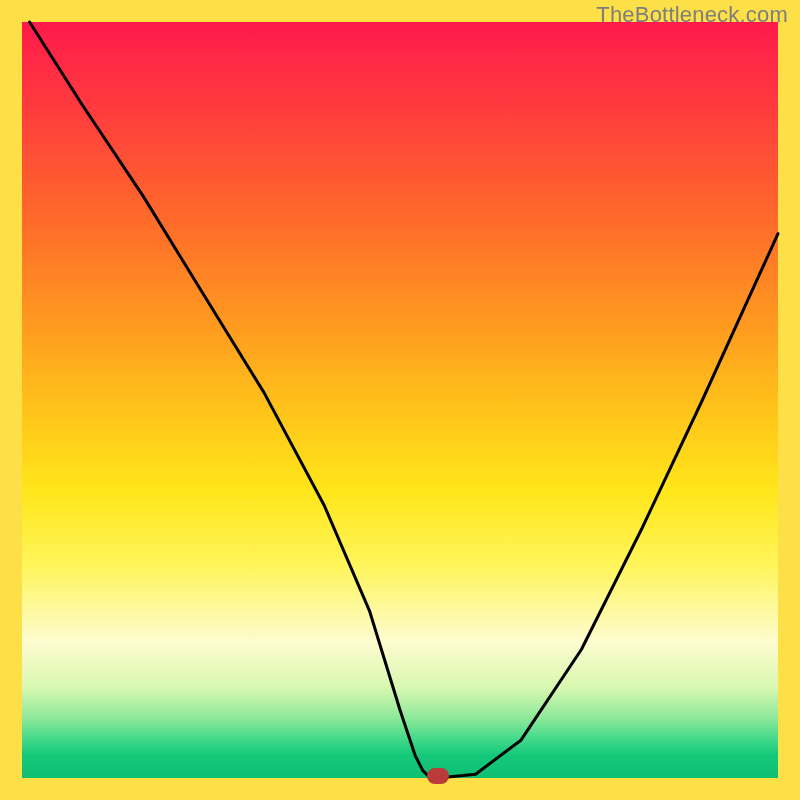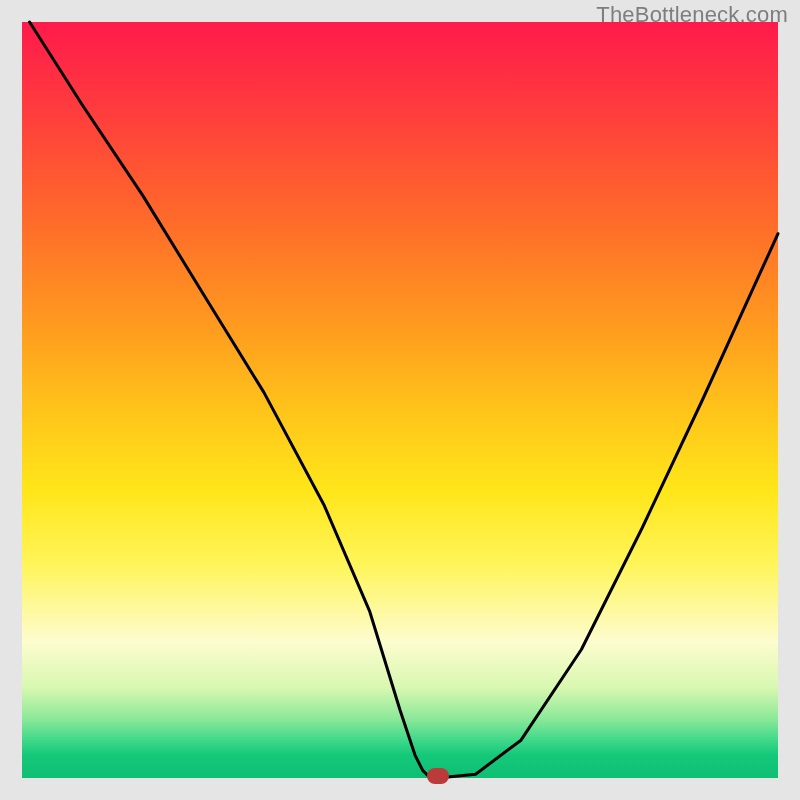--- a/index.html
+++ b/index.html
@@ -7,21 +7,21 @@
     padding: 0;
     width: 800px;
     height: 800px;
     background: #000;
     overflow: hidden;
   }
   .stage {
     position: relative;
     width: 800px;
     height: 800px;
-    background: #e5e5e5;
+    background: #fde047;
   }
   .plot {
     position: absolute;
     left: 22px;
     top: 22px;
     width: 756px;
     height: 756px;
     background: linear-gradient(to bottom,
       #ff1a4b 0%,
       #ff3d3d 12%,

